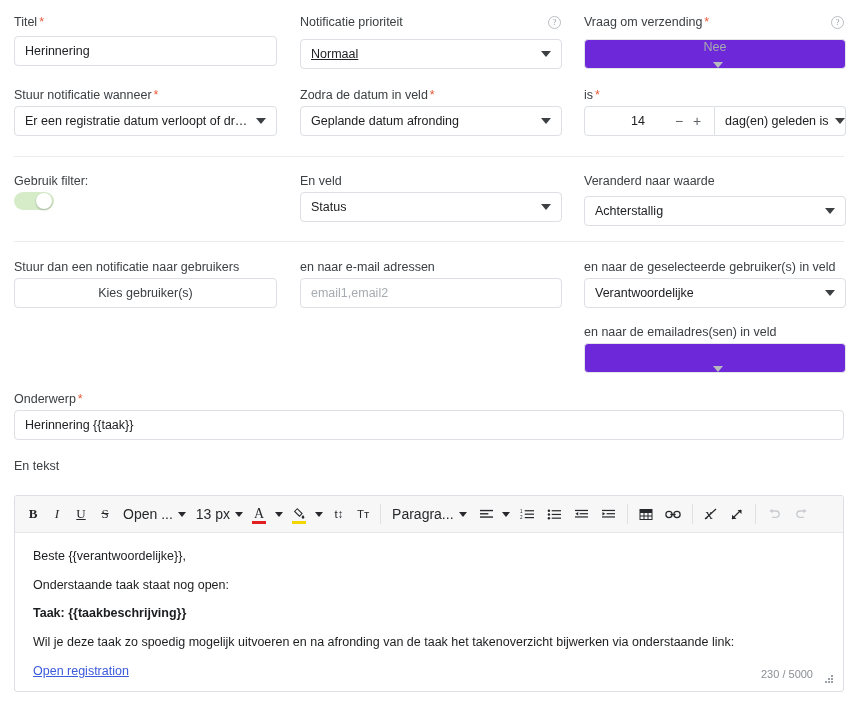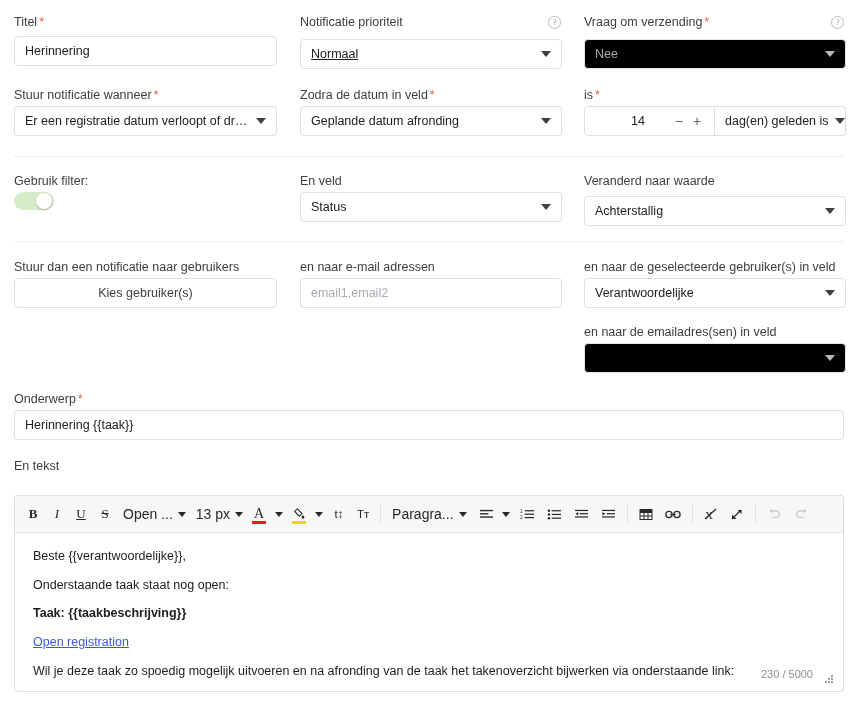--- a/index.html
+++ b/index.html
@@ -27,23 +27,24 @@
     background: #fff;
     height: 30px;
     display: flex;
     align-items: center;
     padding: 0 10px;
     font-size: 12.5px;
     color: #202124;
     position: relative;
   }
   .field.disabled {
-    background: #000000;
+    background: #6d28d9;
     border-color: #e3e6e8;
     color: #9aa0a6;
+    flex-direction: column;
   }
   .field .val { flex: 1; overflow: hidden; text-overflow: ellipsis; white-space: nowrap; }
   .field .ph { color: #a6abb1; }
 
   .caret {
     width: 0; height: 0;
     border-left: 5px solid transparent;
     border-right: 5px solid transparent;
     border-top: 6px solid #3c4043;
     margin-left: 6px;
@@ -493,22 +494,22 @@
             <path d="M11 3 H6 a3.2 3.2 0 0 0 0 6.4 H10" stroke="#c9cccf" stroke-width="1.4" fill="none"></path>
             <path d="M9.5 0.8 L12.7 3 L9.5 5.2 Z" fill="#c9cccf"></path>
           </svg>
       </div>
     </div>
 
     <div class="ed-body">
       <p>Beste {{verantwoordelijke}},</p>
       <p>Onderstaande taak staat nog open:</p>
       <p class="b">Taak: {{taakbeschrijving}}</p>
+      <p>Wil je deze taak zo spoedig mogelijk uitvoeren en na afronding van de taak het takenoverzicht bijwerken via onderstaande link:</p>
       <p><a class="ed-link" href="#">Open registration</a></p>
-      <p>Wil je deze taak zo spoedig mogelijk uitvoeren en na afronding van de taak het takenoverzicht bijwerken via onderstaande link:</p>
 
       <div class="counter">230 / 5000</div>
       <div class="grip">
         <i style="left:7px;top:0;"></i>
         <i style="left:4px;top:3px;"></i>
           <i style="left:7px;top:3px;"></i>
         <i style="left:1px;top:6px;"></i>
           <i style="left:4px;top:6px;"></i>
           <i style="left:7px;top:6px;"></i>
       </div>

